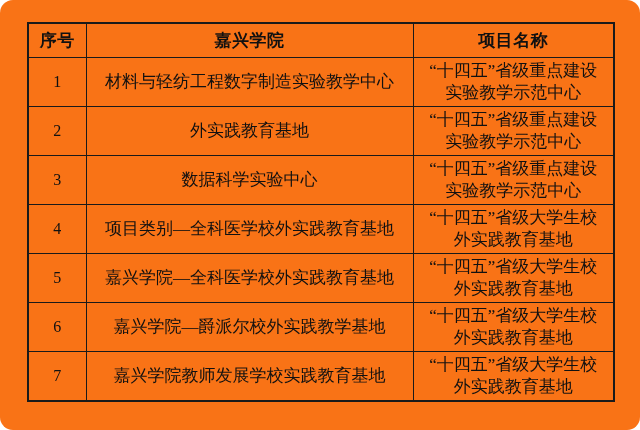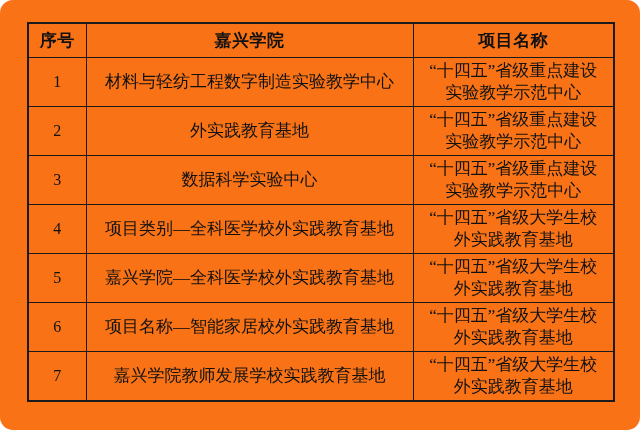--- a/index.html
+++ b/index.html
@@ -96,21 +96,21 @@
 外实践教育基地</td>
         </tr>
         <tr>
           <td class="index-cell">5</td>
           <td class="name-cell">嘉兴学院—全科医学校外实践教育基地</td>
           <td class="category-cell">“十四五”省级大学生校
 外实践教育基地</td>
         </tr>
         <tr>
           <td class="index-cell">6</td>
-          <td class="name-cell">项目名称—智能家居校外实践教育基地</td>
+          <td class="name-cell">嘉兴学院—爵派尔校外实践教学基地</td>
           <td class="category-cell">“十四五”省级大学生校
 外实践教育基地</td>
         </tr>
         <tr>
           <td class="index-cell">7</td>
           <td class="name-cell">嘉兴学院教师发展学校实践教育基地</td>
           <td class="category-cell">“十四五”省级大学生校
 外实践教育基地</td>
         </tr>
       </tbody>

